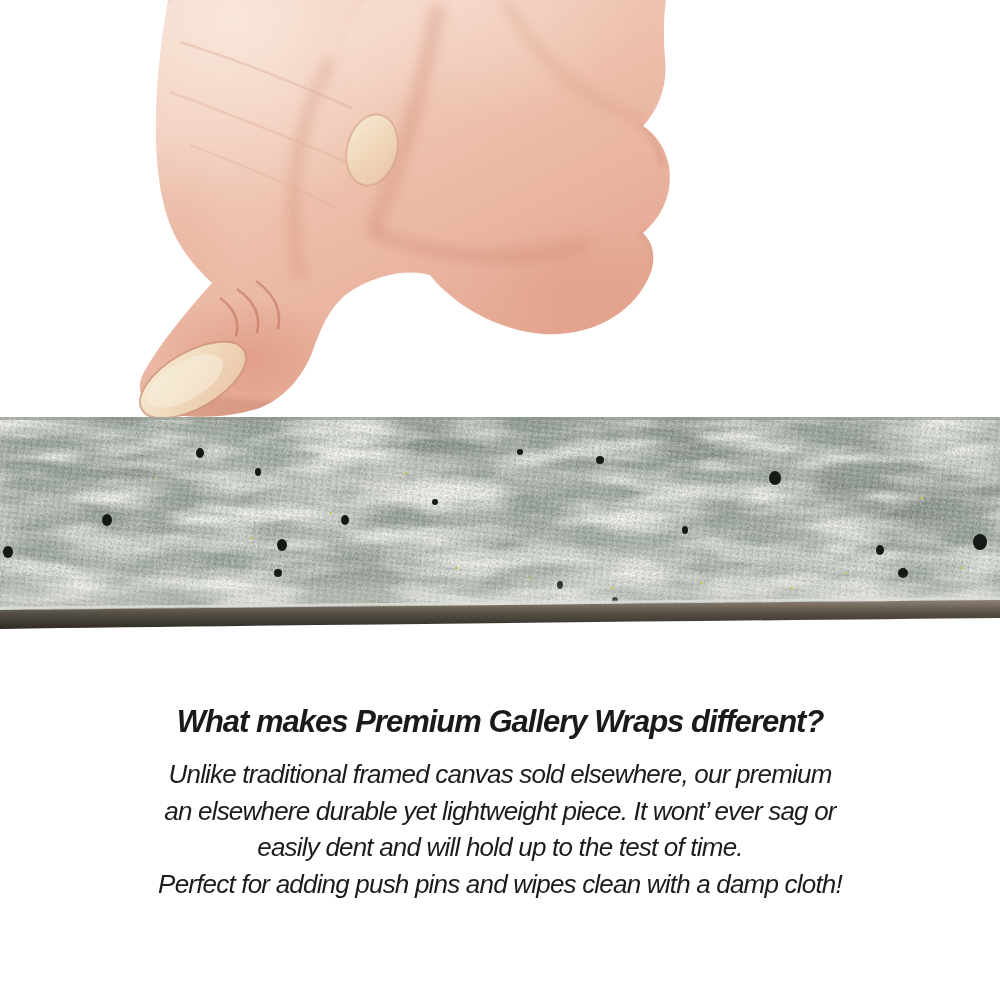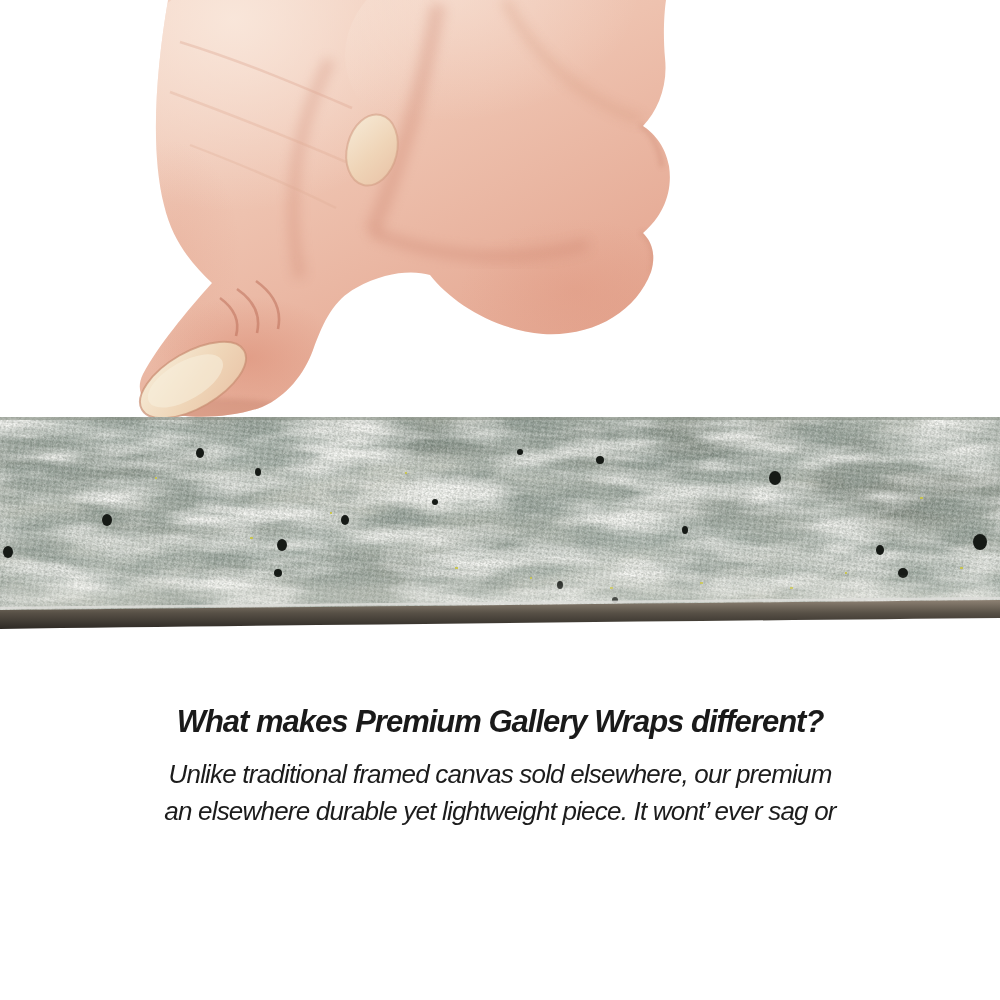--- a/index.html
+++ b/index.html
@@ -227,16 +227,18 @@
 
       <path d="M0,193 C300,190 700,186 1000,183 L1000,201 C700,204 300,208 0,212 Z" fill="url(#bandGrad)"></path>
     </svg>
   </div>
 
   <div class="text-block">
     <h1 class="headline">What makes Premium Gallery Wraps different?</h1>
     <div class="body-copy">
       <div class="body-line">Unlike traditional framed canvas sold elsewhere, our premium</div>
       <div class="body-line">an elsewhere durable yet lightweight piece. It wont’ ever sag or</div>
+      <div class="body-line">easily dent and will hold up to the test of time.</div>
+      <div class="body-line">Perfect for adding push pins and wipes clean with a damp cloth!</div>
     </div>
   </div>
 
 </div>
 
 </body></html>

